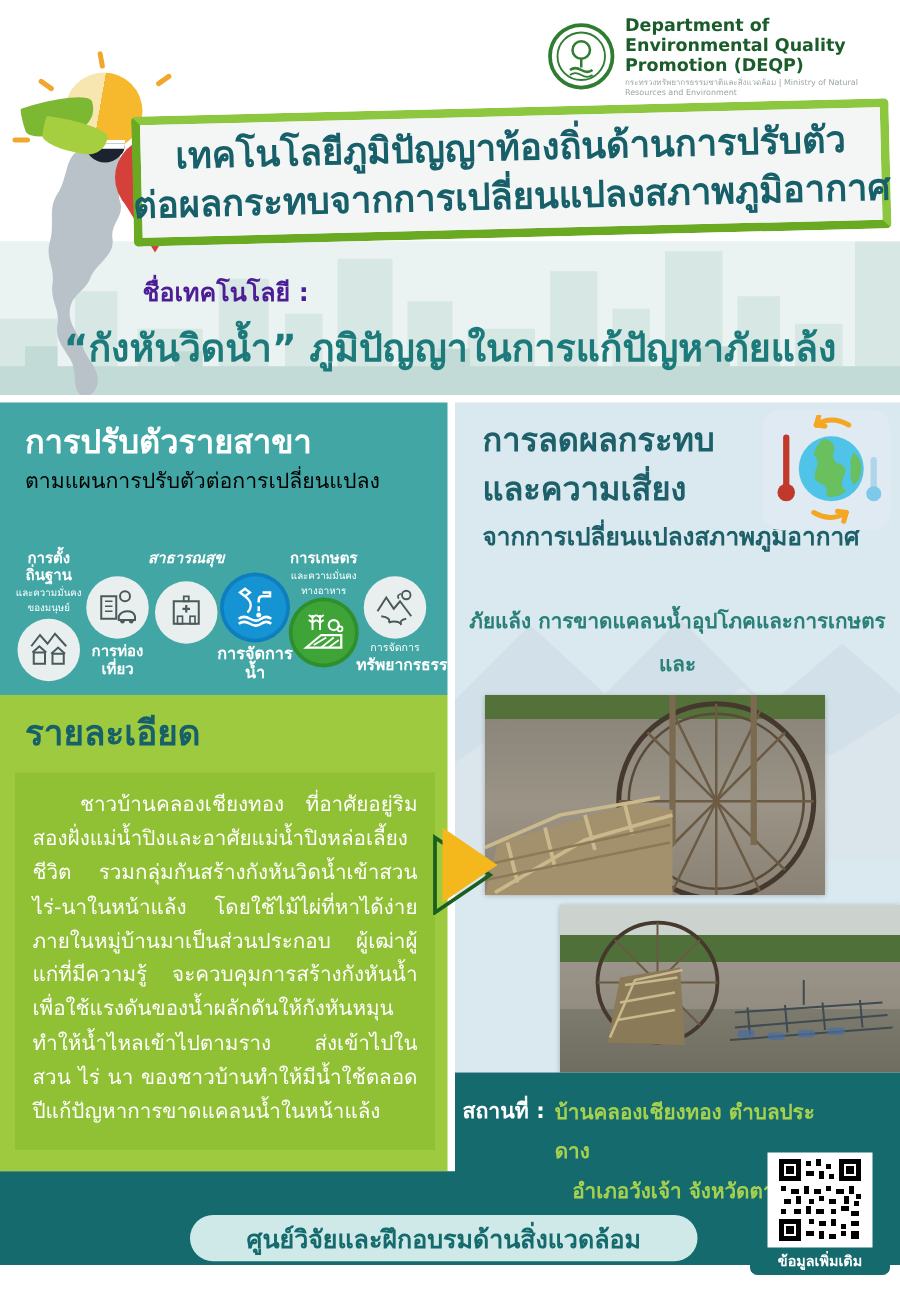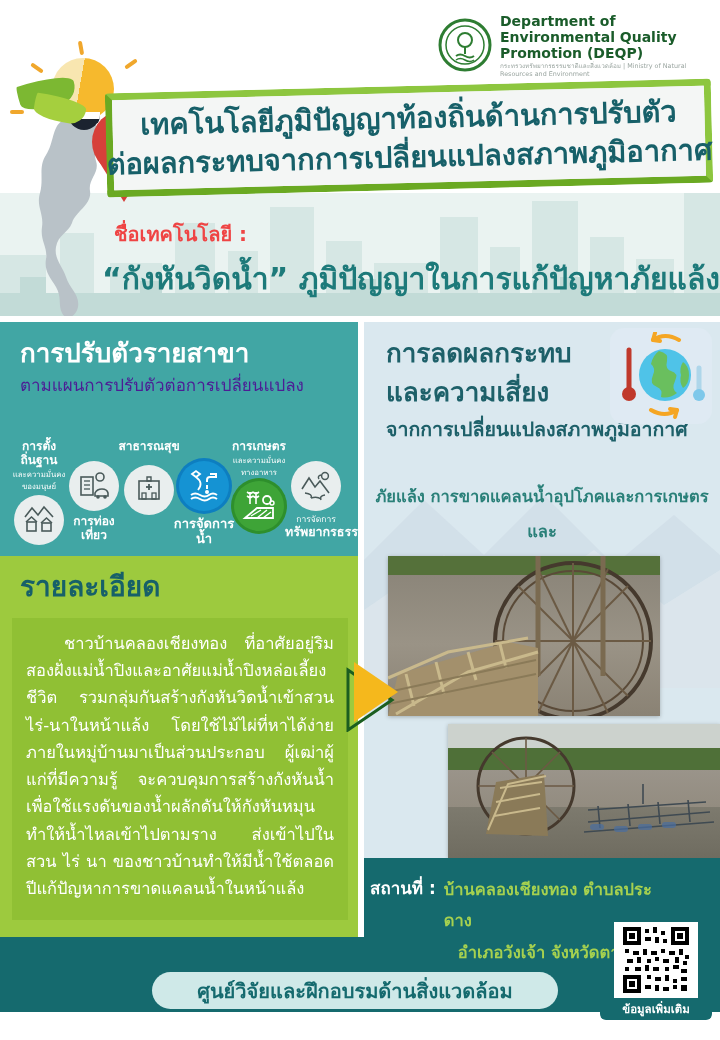--- a/index.html
+++ b/index.html
@@ -31,31 +31,31 @@
 
   
   .banner { position:absolute; left:106px; top:86px; width:606px; height:104px; transform:rotate(-1.4deg);
             background:#f4f6f5; border:7px solid #8dc63f; border-left-color:#6aa922; border-bottom-color:#6aa922;
             border-radius:4px; display:flex; flex-direction:column; justify-content:center; align-items:center; }
   .banner-line { color:#176069; font-weight:bold; font-size:29px; line-height:1.35; white-space:nowrap; }
 
   
   .mint-band { position:absolute; left:0; top:193px; width:720px; height:125px; background:#eaf3f1; overflow:hidden; }
   .skyline { position:absolute; left:0; bottom:0; }
-  .tech-label { position:absolute; left:114px; top:218px; color:#ef4444; font-weight:bold; font-size:20px; }
-  .tech-name { position:absolute; left:0; top:255px; width:720px; text-align:right; color:#1d7a7a; font-weight:bold; font-size:30px; }
+  .tech-label { position:absolute; left:114px; top:218px; color:#4c1d95; font-weight:bold; font-size:20px; }
+  .tech-name { position:absolute; left:0; top:255px; width:720px; text-align:center; color:#1d7a7a; font-weight:bold; font-size:30px; }
 
   
   .divider-h { position:absolute; left:0; top:316px; width:720px; height:6px; background:#ffffff; }
   .left-panel { position:absolute; left:0; top:322px; width:358px; height:234px; background:#41a6a4; }
   .divider-v { position:absolute; left:358px; top:322px; width:6px; height:536px; background:#ffffff; }
   .right-panel { position:absolute; left:364px; top:322px; width:356px; height:536px; background:#dae8ef; overflow:hidden; }
 
   .adapt-title { position:absolute; left:20px; top:10px; color:#ffffff; font-weight:bold; font-size:26px; }
-  .adapt-sub { position:absolute; left:20px; top:48px; color:#4c1d95; font-size:17px; line-height:1.85; }
+  .adapt-sub { position:absolute; left:20px; top:48px; color:#000000; font-size:17px; line-height:1.85; }
 
   .sectors { position:absolute; left:0; top:118px; width:358px; height:116px; }
   .sector { position:absolute; width:62px; text-align:center; }
   .sector-circle { width:50px; height:50px; border-radius:50%; background:#e9eeee; margin:0 auto;
                    display:flex; align-items:center; justify-content:center; }
   .sector-circle.blue { background:#1593d3; box-shadow:0 0 0 3px #0d7ec0; }
   .sector-circle.green { background:#3ea437; box-shadow:0 0 0 3px #2e8f2c; }
   .sector-label { color:#ffffff; font-weight:bold; font-size:12px; line-height:1.15; }
   .sector-sub { color:#ffffff; font-size:7.8px; }
 
@@ -205,21 +205,21 @@
             <circle cx="23" cy="8" r="4" fill="none" stroke="#4a5a5a" stroke-width="1.6"></circle>
             <path d="M18 24 q2 -4 7 -4 q5 0 6 4 l0 3 l-13 0 Z" fill="none" stroke="#4a5a5a" stroke-width="1.6"></path>
             <circle cx="21" cy="28" r="1.8" fill="#4a5a5a"></circle>
             <circle cx="28" cy="28" r="1.8" fill="#4a5a5a"></circle>
           </svg>
         </div>
         <div class="sector-label" style="margin-top:4px;">การท่องเที่ยว</div>
       </div>
 
       <div class="sector" style="left:118px; top:0;">
-        <div class="sector-label" style="margin-bottom:11px;">สาธารณสุข</div>
+        <div class="sector-label" style="margin-bottom:11px;font-style:italic;">สาธารณสุข</div>
         <div class="sector-circle" style="margin-top:3px;">
           <svg width="34" height="34" viewBox="0 0 34 34">
             <rect x="7" y="8" width="20" height="18" fill="none" stroke="#4a5a5a" stroke-width="1.6"></rect>
             <path d="M15 4 h4 v4 h-4 Z" fill="none" stroke="#4a5a5a" stroke-width="1.4"></path>
             <line x1="17" y1="11" x2="17" y2="17" stroke="#4a5a5a" stroke-width="1.8"></line>
             <line x1="14" y1="14" x2="20" y2="14" stroke="#4a5a5a" stroke-width="1.8"></line>
             <rect x="10" y="20" width="4" height="6" fill="none" stroke="#4a5a5a" stroke-width="1.3"></rect>
             <rect x="20" y="20" width="4" height="6" fill="none" stroke="#4a5a5a" stroke-width="1.3"></rect>
           </svg>
         </div>

